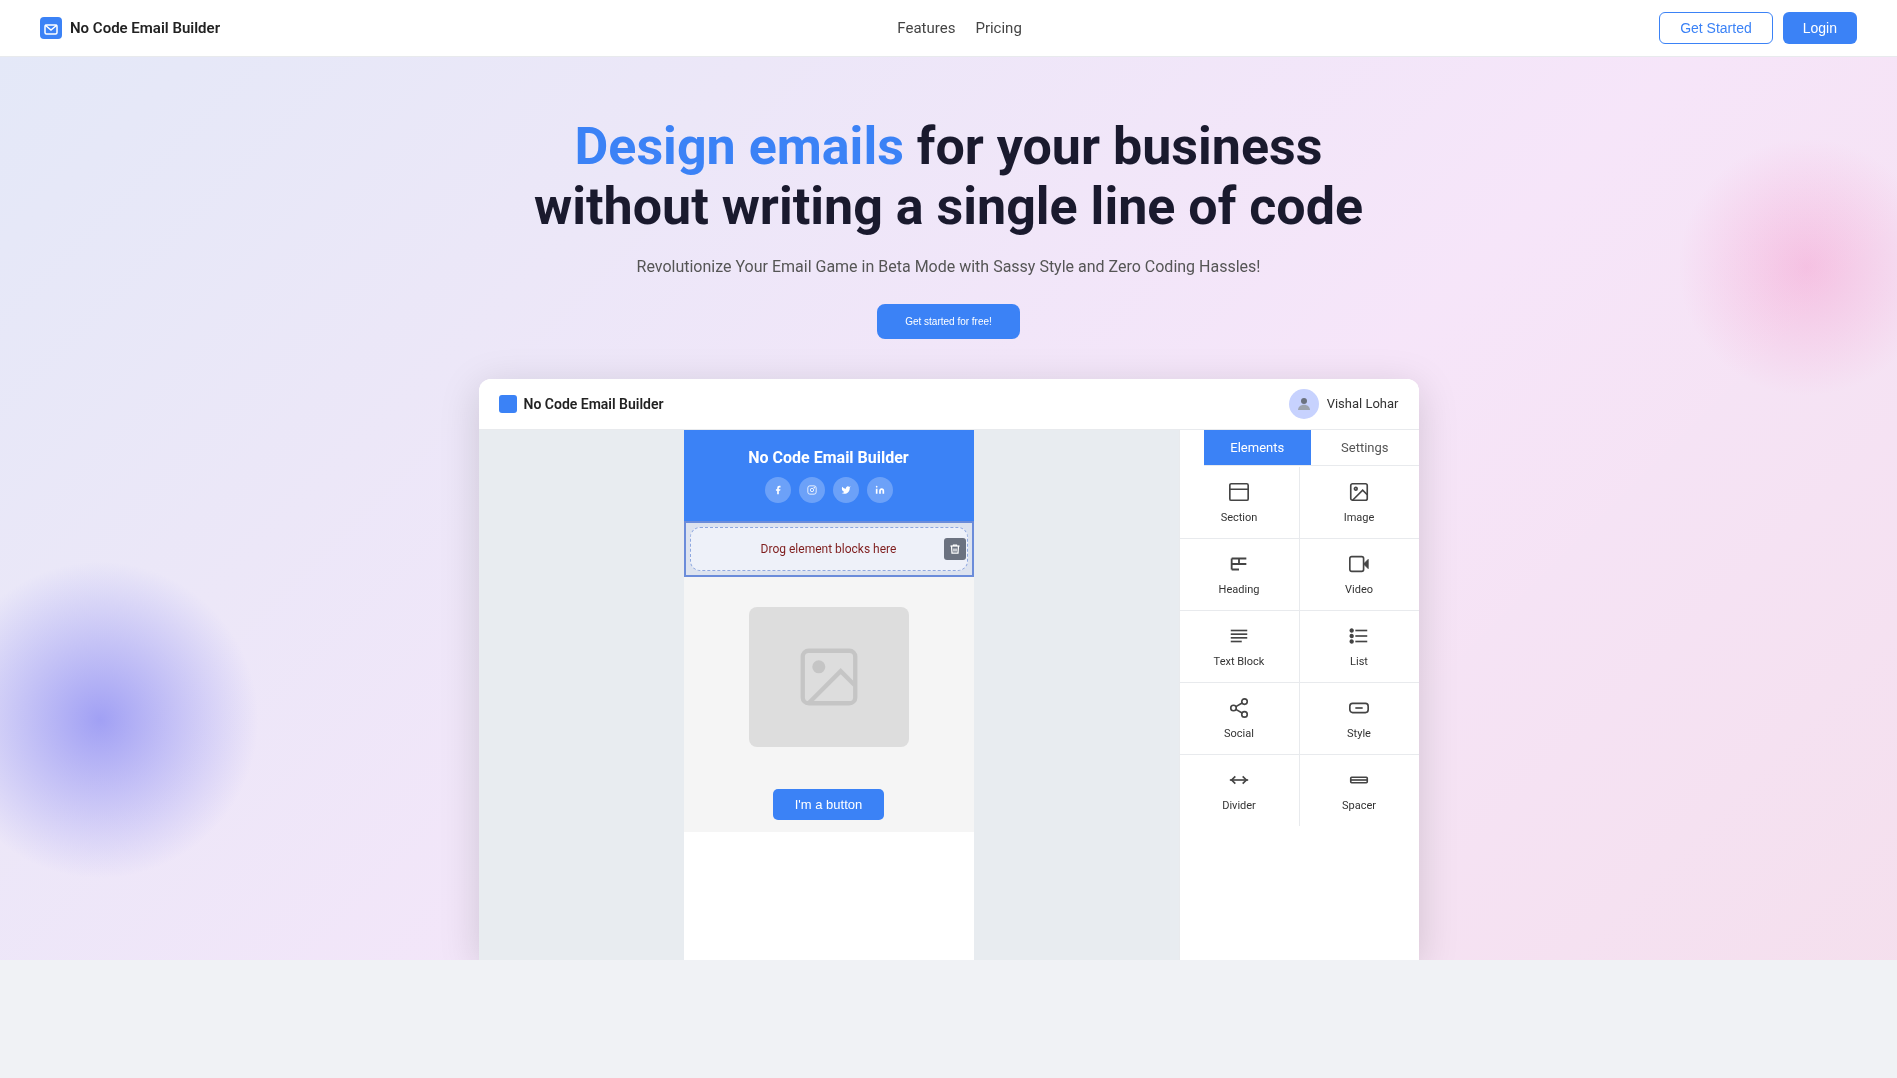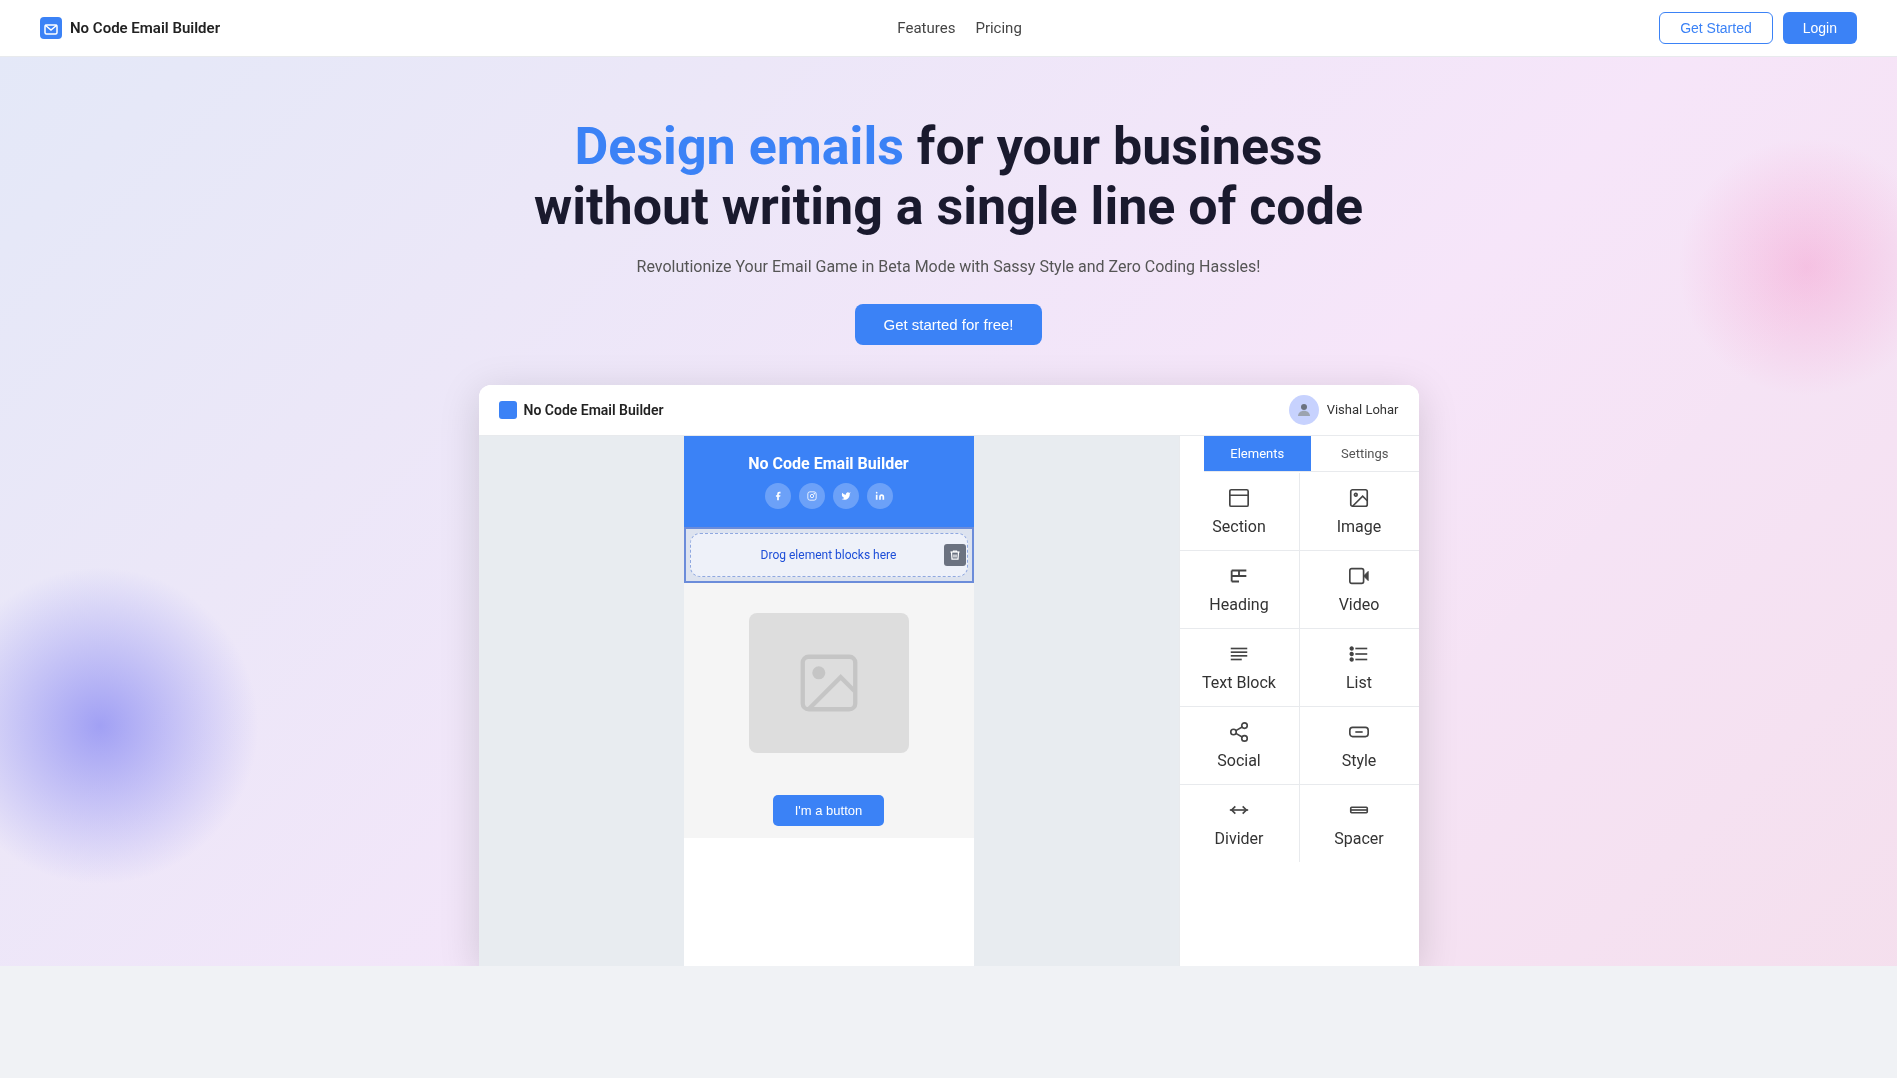--- a/index.html
+++ b/index.html
@@ -125,21 +125,21 @@
       color: #555;
       margin-bottom: 28px;
     }
     .btn-cta {
       display: inline-block;
       padding: 12px 28px;
       background: #3b82f6;
       color: #fff;
       border: none;
       border-radius: 8px;
-      font-size: 15px;
+      font-size: 10px;
       cursor: pointer;
       margin-bottom: 40px;
     }
 
     
     .app-window {
       position: relative;
       z-index: 2;
       margin: 0 auto;
       width: 940px;
@@ -245,21 +245,21 @@
       background: #dde3ef;
       padding: 4px;
       border: 2px solid #6b8cda;
       position: relative;
     }
     .drop-zone-inner {
       border: 1.5px dashed #8fa8e0;
       background: #eef1f9;
       padding: 14px;
       text-align: center;
-      color: #1d4ed8;
+      color: #7f1d1d;
       font-size: 12px;
       border-radius: 10px;
     }
     .delete-btn {
       position: absolute;
       right: 6px;
       top: 50%;
       transform: translateY(-50%);
       width: 22px;
       height: 22px;
@@ -346,21 +346,21 @@
       margin-top: 1px;
     }
     .element-item {
       background: #fff;
       padding: 14px 8px;
       display: flex;
       flex-direction: column;
       align-items: center;
       gap: 5px;
       cursor: pointer;
-      font-size: 16px;
+      font-size: 11px;
       color: #333;
     }
     .el-icon {
       font-size: 20px;
       color: #444;
       line-height: 1;
     }
   </style>
 </head>
 <body>

